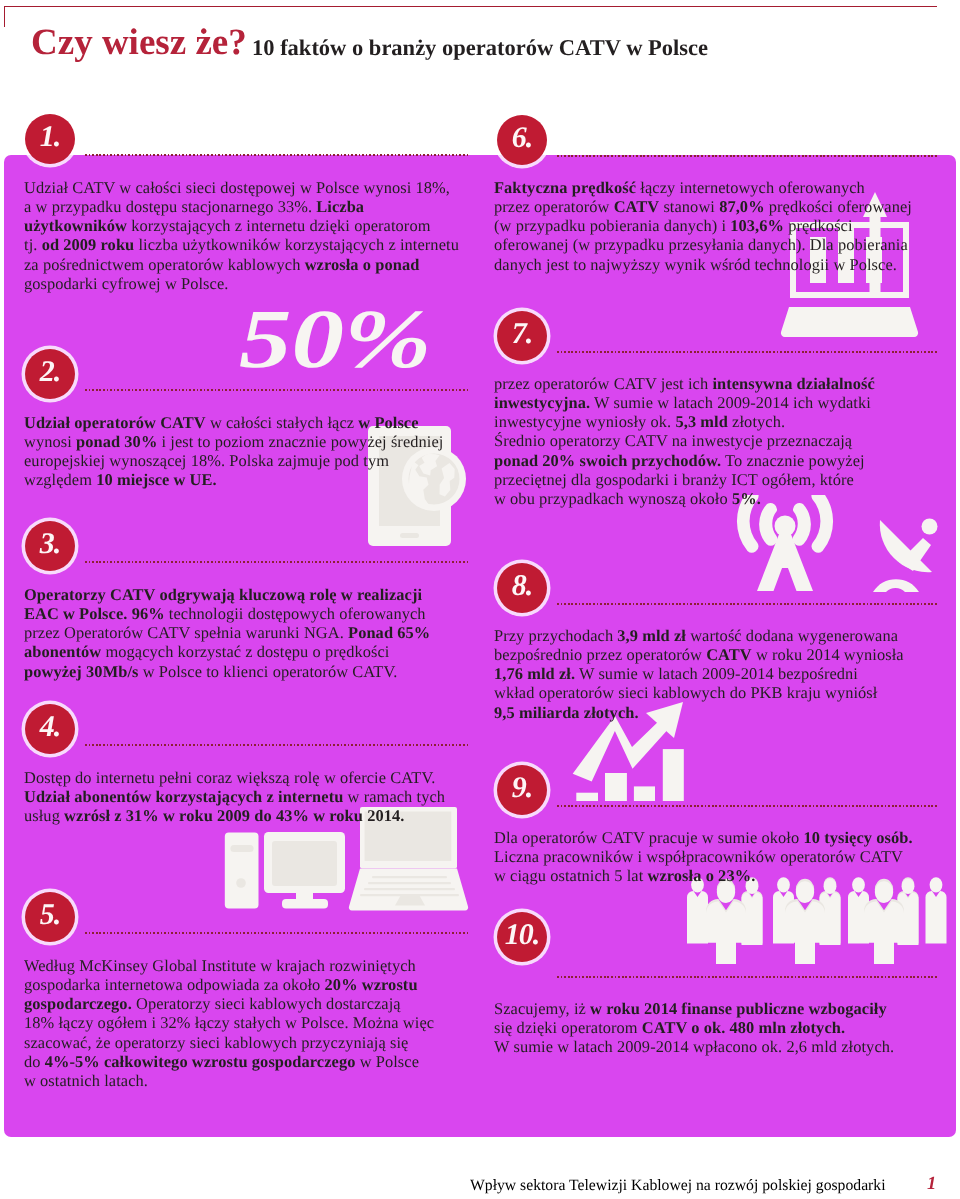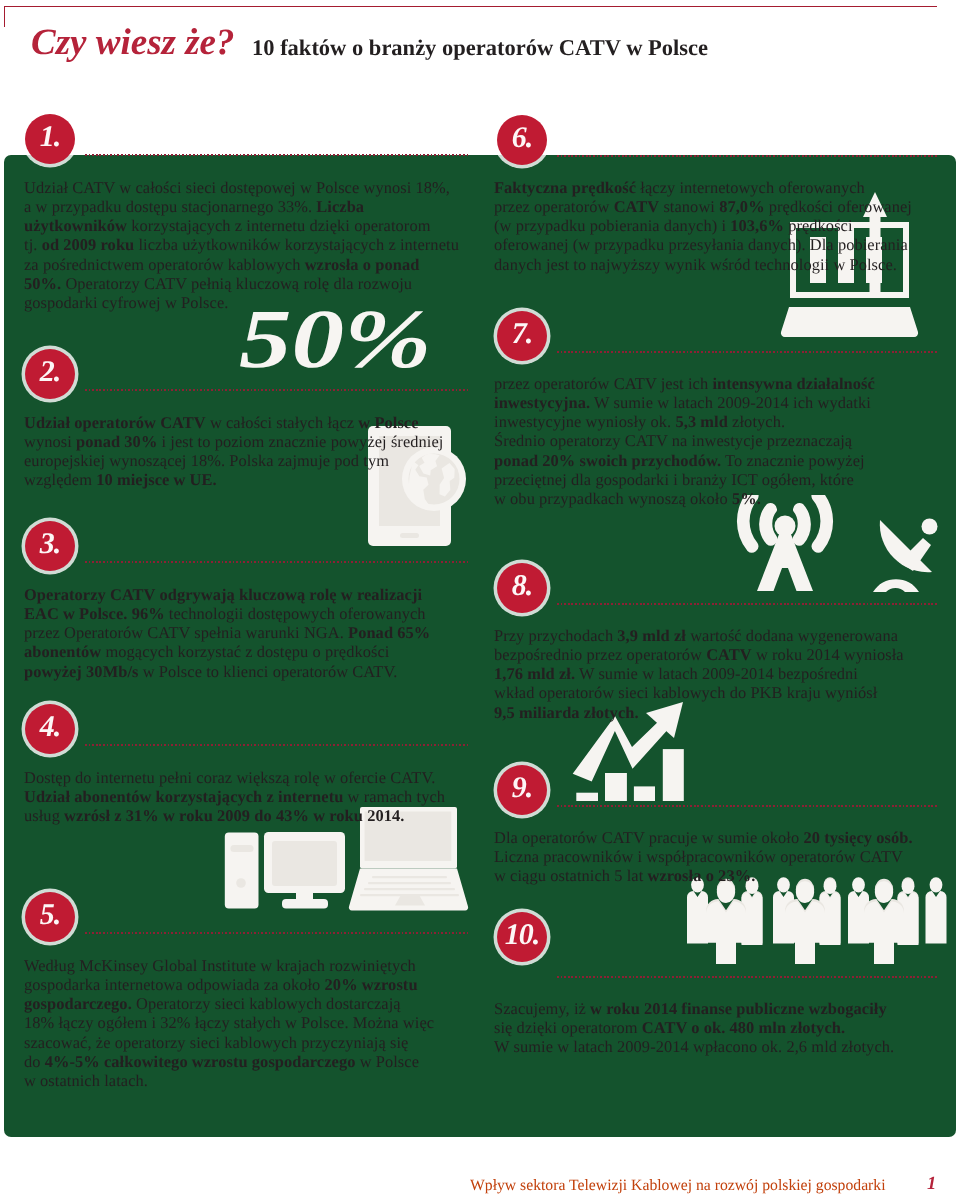--- a/index.html
+++ b/index.html
@@ -7,26 +7,26 @@
   body{width:960px;height:1199px;background:#ffffff;
        font-family:"Liberation Serif", serif;overflow:hidden;position:relative;
        -webkit-font-smoothing:antialiased;text-rendering:geometricPrecision;}
   .page{position:absolute;left:0;top:0;width:960px;height:1199px;}
 
   .corner-rule{position:absolute;left:4px;top:6px;width:933px;height:21px;
      border-top:1.5px solid #a51c30;border-left:1.5px solid #a51c30;
      box-sizing:border-box;}
 
   .hdr{position:absolute;left:31px;top:21px;white-space:nowrap;}
-  .hdr .t1{font-style:italic;font-weight:bold;font-size:37px;color:#b5233a;}
+  .hdr .t1{font-weight:bold;font-size:37px;color:#b5233a;}
   .hdr .t2{font-weight:bold;font-size:22.5px;color:#231f20;
      position:absolute;left:221px;top:14px;}
 
   .panel{position:absolute;left:4px;top:155px;width:952px;height:982px;
-     background:#14532d;border-radius:7px;overflow:hidden;}
+     background:#d946ef;border-radius:7px;overflow:hidden;}
 
   .wm{position:absolute;}
   .wm50{position:absolute;left:235px;top:143px;font-size:84px;font-weight:bold;
      font-style:italic;color:#f7f5f2;line-height:1;letter-spacing:0px;white-space:nowrap;
      transform:scaleX(1.25);transform-origin:0 0;}
 
   .circ{position:absolute;width:50px;height:50px;border-radius:50%;
      background:#c01b33;box-shadow:0 0 0 3.5px rgba(255,255,255,.80);
      color:#fdf6f6;font-style:italic;font-weight:bold;font-size:30px;
      display:flex;align-items:center;justify-content:center;
@@ -34,21 +34,21 @@
   .dots{position:absolute;height:1.8px;
      background-image:repeating-linear-gradient(to right,#8d2034 0 1.7px,rgba(255,255,255,0) 1.7px 3.6px);}
   .body{position:absolute;font-size:16.4px;line-height:19.25px;color:#231f20;
      letter-spacing:0.08px;
      white-space:nowrap;}
   .body .ln{display:block;font-family:Liberation Serif, serif;}
   .body b{font-weight:bold;}
 
   .foot{position:absolute;left:0;top:1177px;width:960px;}
   .foot .ft{position:absolute;left:470px;top:0;white-space:nowrap;
-     font-size:15.7px;color:#c2410c;}
+     font-size:15.7px;color:#000000;}
     .foot .pg{position:absolute;left:927px;top:-3px;
      font-size:18.5px;font-weight:bold;font-style:italic;color:#b5233a;}
 </style>
 </head>
 <body>
 
 <div class="page">
 
   <div class="corner-rule"></div>
 
@@ -183,21 +183,20 @@
 
   <div class="fact">
     <div class="circ" style="left:25px;top:114px">1.</div>
     <div class="dots" style="left:85px;top:154px;width:383px"></div>
     <div class="body" style="left:24px;top:177.6px;width:460px">
         <span class="ln">Udział CATV w całości sieci dostępowej w Polsce wynosi 18%,</span>
         <span class="ln">a w przypadku dostępu stacjonarnego 33%. <b>Liczba</b></span>
         <span class="ln"><b>użytkowników</b> korzystających z internetu dzięki operatorom</span>
         <span class="ln">tj. <b>od 2009 roku</b> liczba użytkowników korzystających z internetu</span>
         <span class="ln">za pośrednictwem operatorów kablowych <b>wzrosła o ponad</b></span>
-        <span class="ln"><b>50%.</b> Operatorzy CATV pełnią kluczową rolę dla rozwoju</span>
         <span class="ln">gospodarki cyfrowej w Polsce.</span>
       </div>
   </div>
   <div class="fact">
     <div class="circ" style="left:25px;top:349px">2.</div>
     <div class="dots" style="left:85px;top:389px;width:383px"></div>
     <div class="body" style="left:24px;top:412.6px;width:460px">
         <span class="ln"><b>Udział operatorów CATV</b> w całości stałych łącz <b>w Polsce</b></span>
         <span class="ln">wynosi <b>ponad 30%</b> i jest to poziom znacznie powyżej średniej</span>
         <span class="ln">europejskiej wynoszącej 18%. Polska zajmuje pod tym</span>
@@ -269,21 +268,21 @@
         <span class="ln">bezpośrednio przez operatorów <b>CATV</b> w roku 2014 wyniosła</span>
         <span class="ln"><b>1,76 mld zł.</b> W sumie w latach 2009-2014 bezpośredni</span>
         <span class="ln">wkład operatorów sieci kablowych do PKB kraju wyniósł</span>
         <span class="ln"><b>9,5 miliarda złotych.</b></span>
       </div>
   </div>
   <div class="fact">
     <div class="circ" style="left:497px;top:765px">9.</div>
     <div class="dots" style="left:557px;top:805px;width:382px"></div>
     <div class="body" style="left:494px;top:827.6px;width:460px">
-        <span class="ln">Dla operatorów CATV pracuje w sumie około <b>20 tysięcy osób.</b></span>
+        <span class="ln">Dla operatorów CATV pracuje w sumie około <b>10 tysięcy osób.</b></span>
         <span class="ln">Liczna pracowników i współpracowników operatorów CATV</span>
         <span class="ln">w ciągu ostatnich 5 lat <b>wzrosła o 23%.</b></span>
       </div>
   </div>
   <div class="fact">
     <div class="circ" style="left:497px;top:912px">10.</div>
     <div class="dots" style="left:557px;top:976px;width:382px"></div>
     <div class="body" style="left:494px;top:998.6px;width:460px">
         <span class="ln">Szacujemy, iż <b>w roku 2014 finanse publiczne wzbogaciły</b></span>
         <span class="ln">się dzięki operatorom <b>CATV o ok. 480 mln złotych.</b></span>

